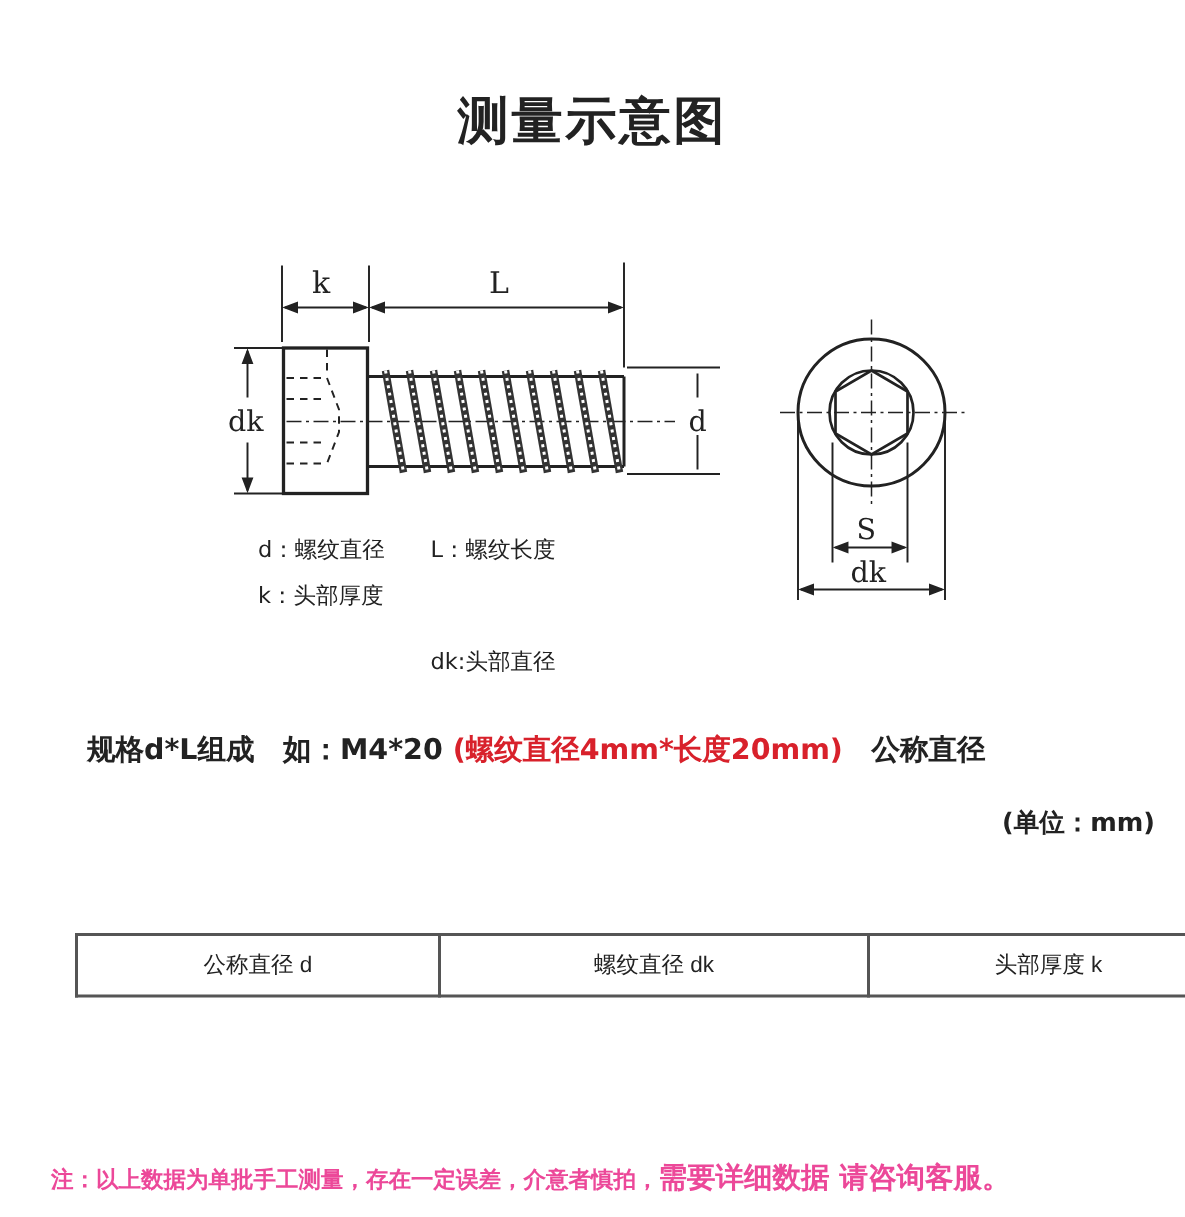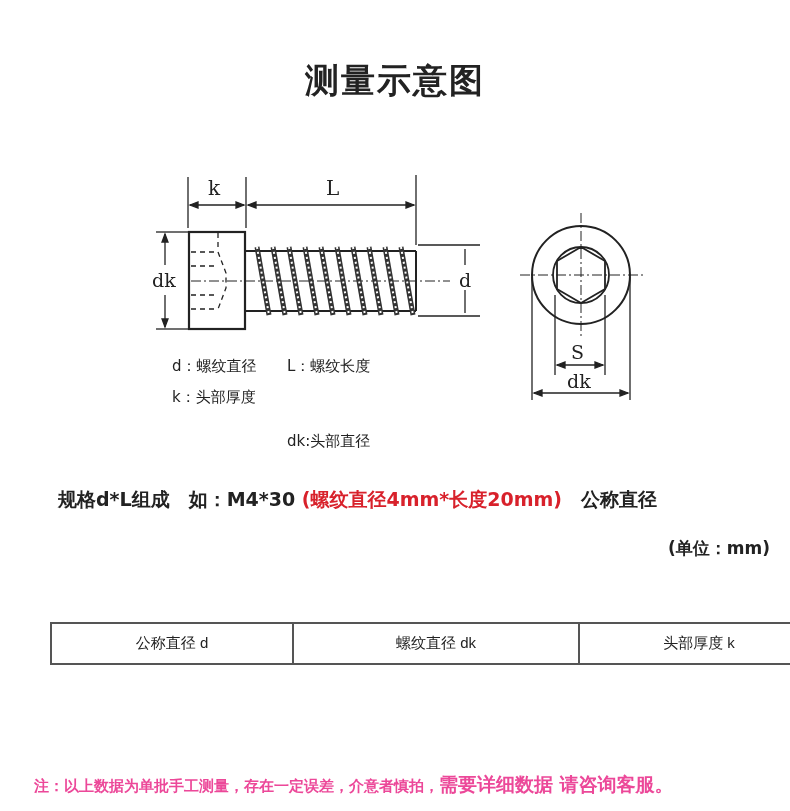--- a/index.html
+++ b/index.html
@@ -129,21 +129,21 @@
   <span>L：</span><span>螺纹长度</span>
 </div>
 <div class="abs legend" style="left:172px;top:388px;">
   <span>k：</span><span>头部厚度</span>
 </div>
 <div class="abs legend" style="left:287px;top:388px;margin-top:44px;">
   <span>dk:</span><span>头部直径</span>
 </div>
 
 <div class="abs spec">
-  <span>规格d*L组成　如：M4*30 </span><span class="red">(螺纹直径4mm*长度20mm)</span><span>　公称直径</span>
+  <span>规格d*L组成　如：M4*20 </span><span class="red">(螺纹直径4mm*长度20mm)</span><span>　公称直径</span>
 </div>
 
 <div class="abs unit">(单位：mm)</div>
 
 <table class="spec-table">
   <tbody>
       <tr>
     <th style="width:238px">公称直径 d</th>
     <th style="width:282px">螺纹直径 dk</th>
     <th>头部厚度 k</th>

